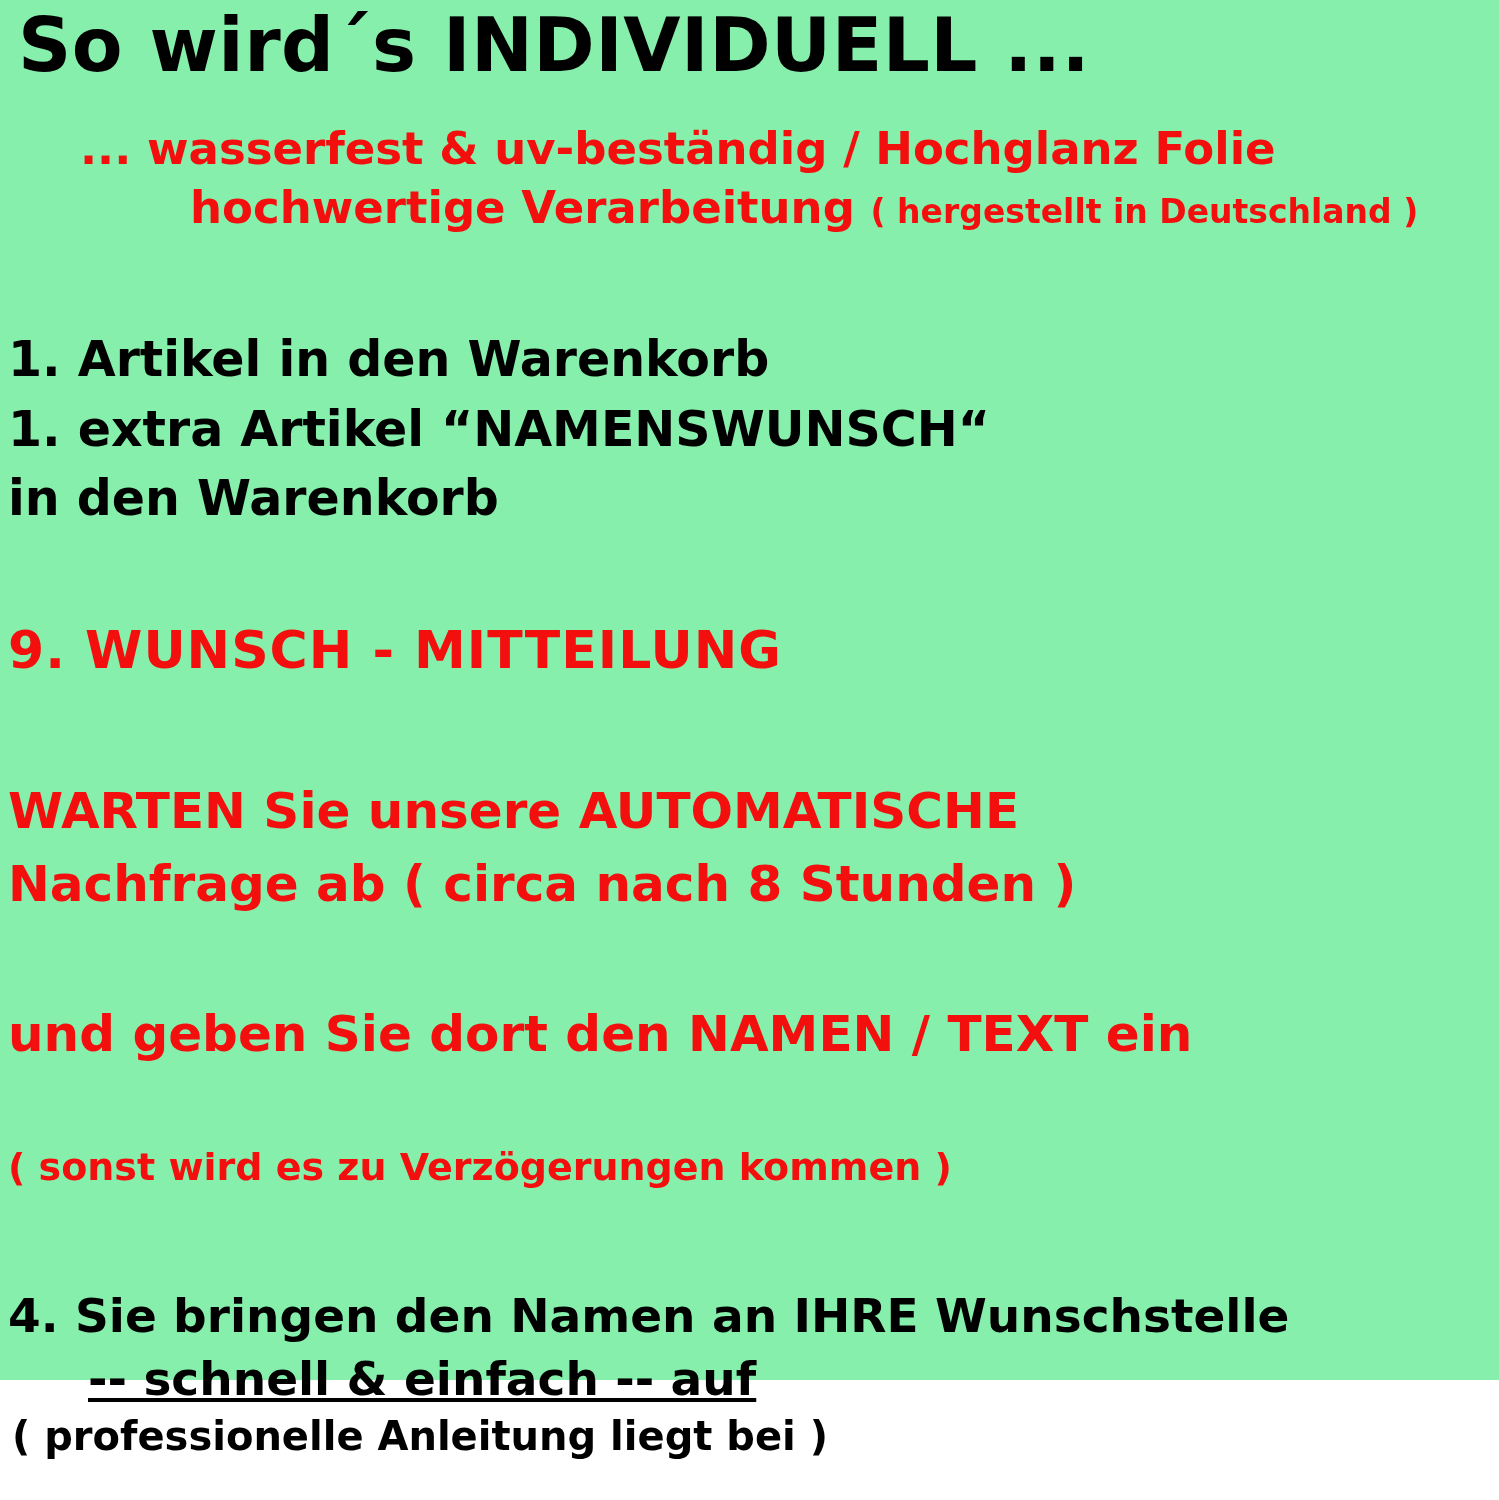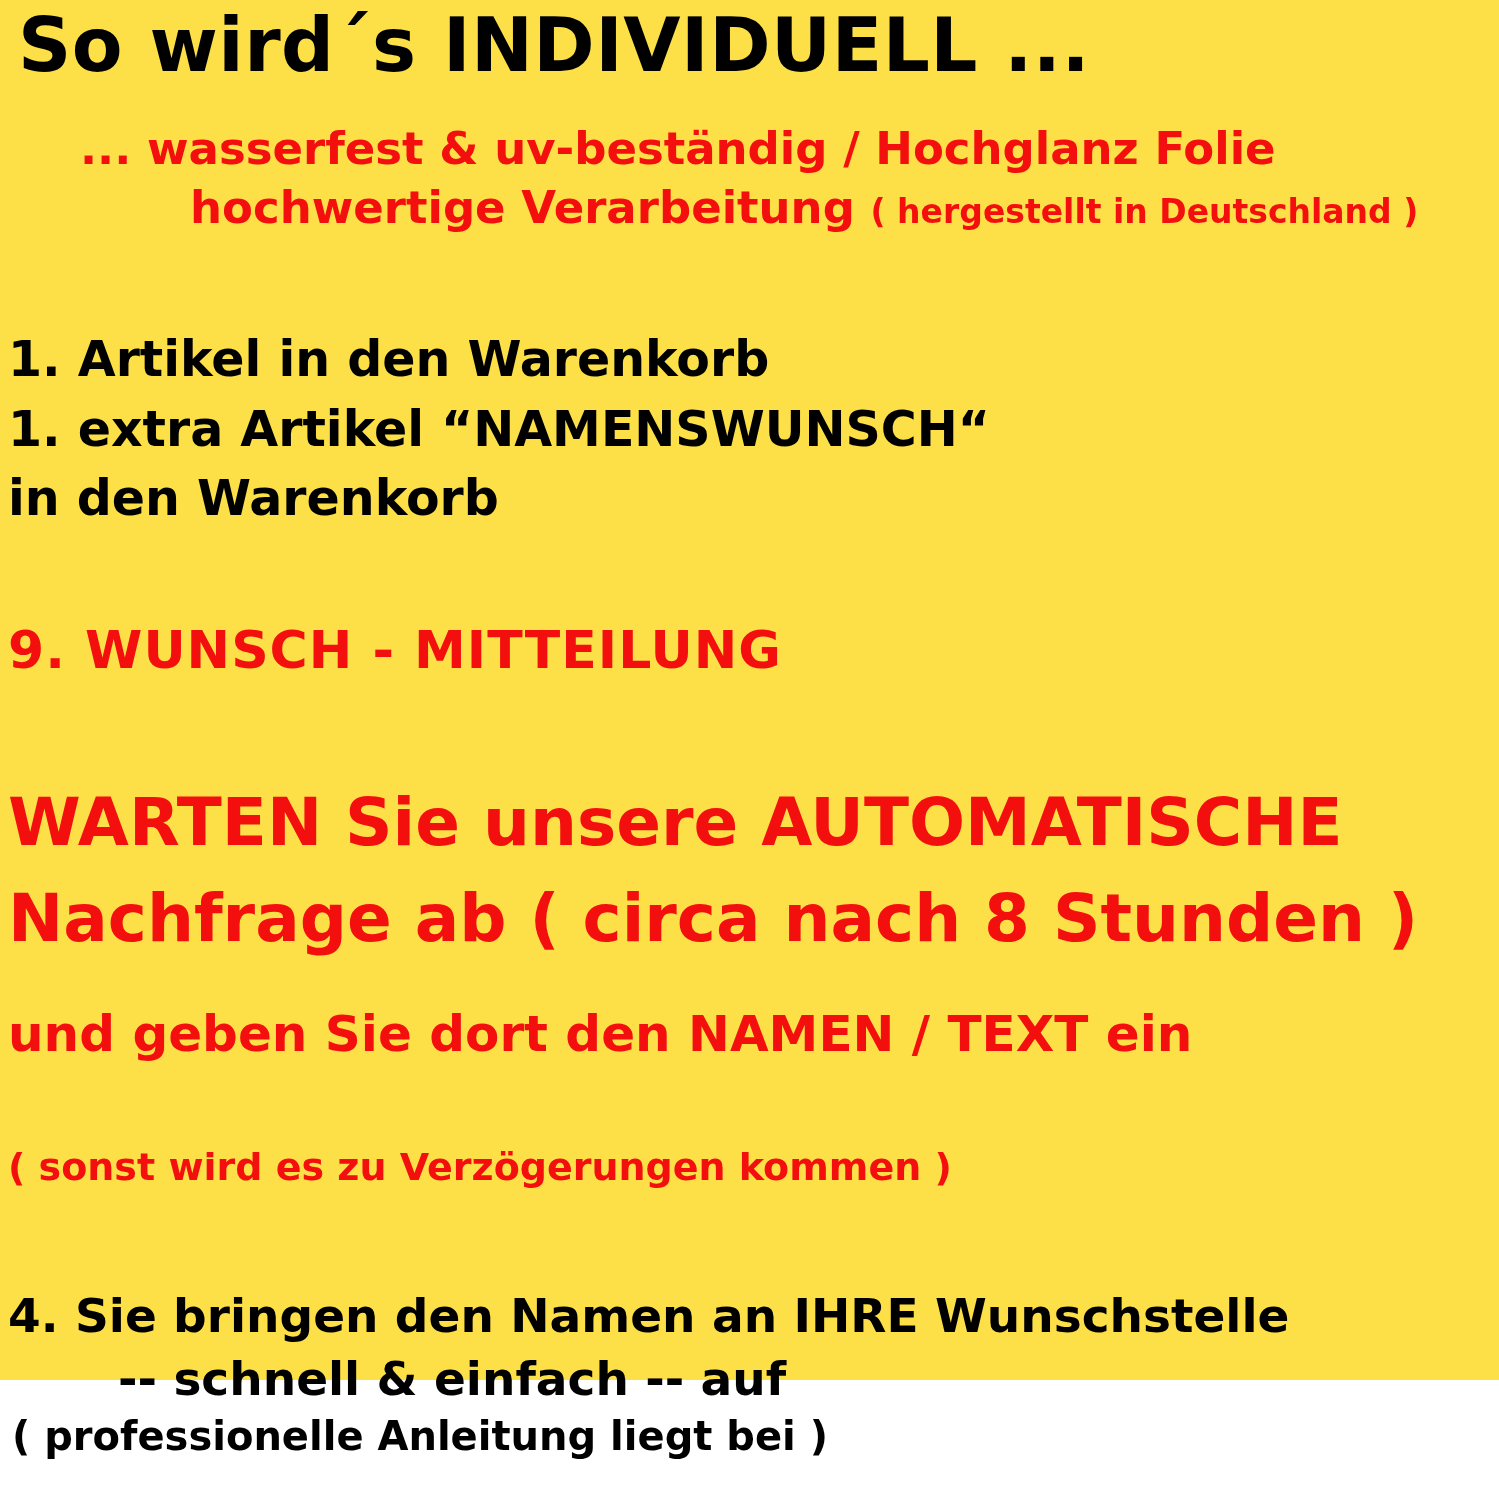--- a/index.html
+++ b/index.html
@@ -11,21 +11,21 @@
     width: 1499px;
     height: 1500px;
     font-family: "DejaVu Sans", sans-serif;
     color: #000000;
     overflow: hidden;
   }
   .page {
     position: relative;
     width: 1499px;
     height: 1380px;
-    background: #fde047;
+    background: #86efac;
     box-sizing: border-box;
     padding: 12px;
   }
 
   .headline {
     position: absolute;
     left: 18px;
     top: 8px;
     font-size: 74px;
     font-weight: bold;
@@ -78,21 +78,21 @@
     font-weight: bold;
     color: #f40f0f;
     white-space: nowrap;
     letter-spacing: 1px;
   }
 
   .warten {
     position: absolute;
     left: 8px;
     top: 775px;
-    font-size: 66px;
+    font-size: 50px;
     font-weight: bold;
     color: #f40f0f;
     line-height: 1.45;
     white-space: nowrap;
   }
 
   .namen-text {
     position: absolute;
     left: 8px;
     top: 1005px;
@@ -116,21 +116,22 @@
     position: absolute;
     left: 8px;
     top: 1285px;
     font-size: 47px;
     font-weight: bold;
     color: #000000;
     line-height: 1.33;
     white-space: nowrap;
   }
   .step4-line2 {
-    margin-left: 110px;
+    margin-left: 80px;
+    text-decoration: underline;
   }
   .step4-line3 {
     font-size: 40px;
     margin-left: 4px;
   }
 </style>
 </head>
 <body>
 
 <div class="page">

